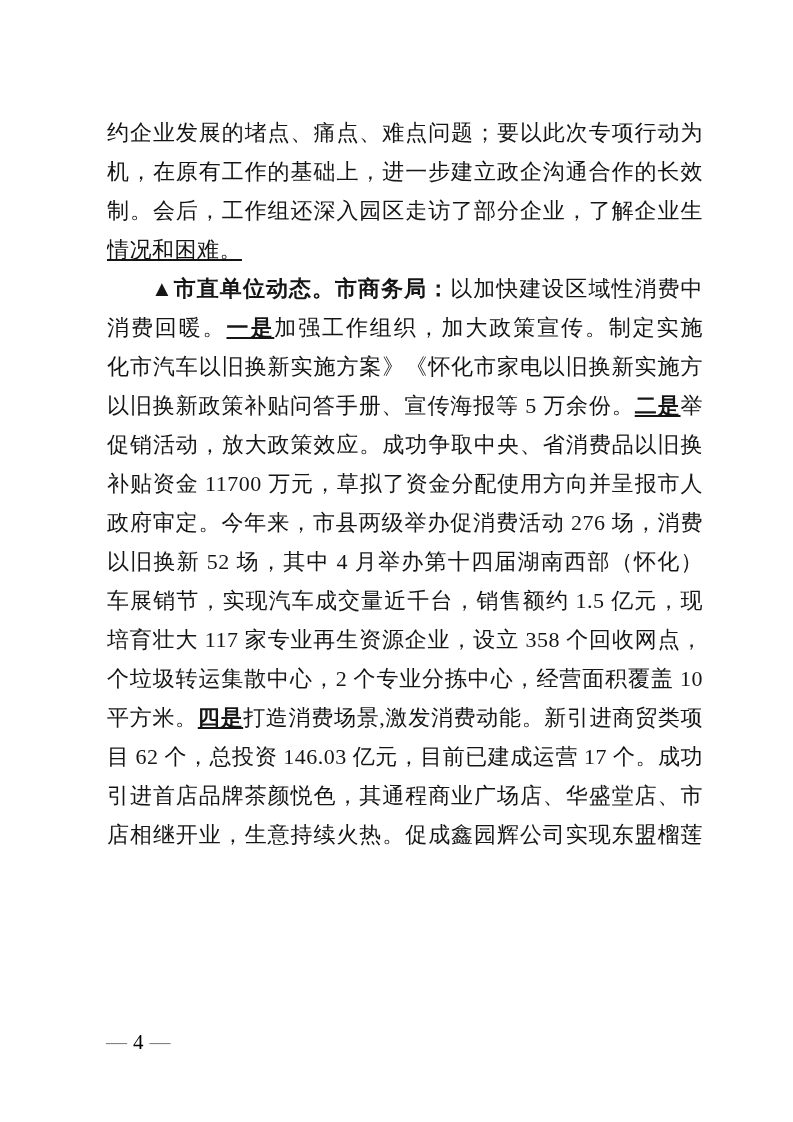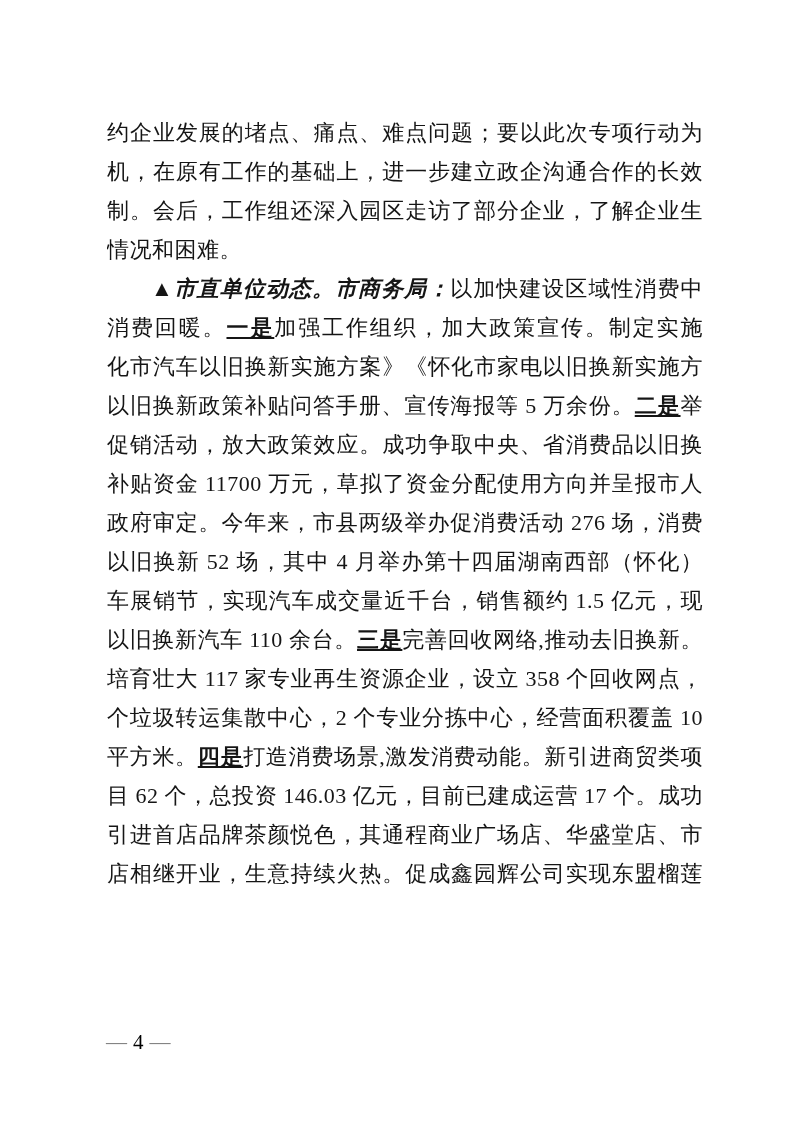--- a/index.html
+++ b/index.html
@@ -31,32 +31,32 @@
     line-height: 39px;
     height: 39px;
     overflow: hidden;
     text-align: justify;
     text-align-last: justify;
     letter-spacing: 0.5px;
     white-space: normal;
   }
   .line.last {
     text-align-last: left;
+    text-decoration: underline;
   }
   .line.indent {
     text-indent: 2em;
   }
   .bold {
     font-weight: 700;
     text-decoration: underline;
   }
   .hei {
     font-family: "Liberation Sans", "DejaVu Sans", sans-serif;
     font-weight: 700;
-    font-style: italic;
   }
   .footer {
     position: absolute;
     left: 106px;
     top: 1029px;
     font-size: 21px;
     line-height: 26px;
     white-space: nowrap;
   }
   .footer .dash {
@@ -83,21 +83,20 @@
       <div class="paragraph">
         <div class="line indent"><span class="hei">▲市直单位动态。市商务局：</span><span>以加快建设区域性消费中心</span></div>
         <div class="line"><span>消费回暖。</span><span class="bold">一是</span><span>加强工作组织，加大政策宣传。制定实施《怀</span></div>
         <div class="line"><span>化市汽车以旧换新实施方案》《怀化市家电以旧换新实施方案》</span></div>
         <div class="line"><span>以旧换新政策补贴问答手册、宣传海报等 5 万余份。</span><span class="bold">二是</span><span>举办</span></div>
         <div class="line"><span>促销活动，放大政策效应。成功争取中央、省消费品以旧换新</span></div>
         <div class="line"><span>补贴资金 11700 万元，草拟了资金分配使用方向并呈报市人民</span></div>
         <div class="line"><span>政府审定。今年来，市县两级举办促消费活动 276 场，消费品</span></div>
         <div class="line"><span>以旧换新 52 场，其中 4 月举办第十四届湖南西部（怀化）汽</span></div>
         <div class="line"><span>车展销节，实现汽车成交量近千台，销售额约 1.5 亿元，现场</span></div>
-        <div class="line"><span>以旧换新汽车 110 余台。</span><span class="bold">三是</span><span>完善回收网络,推动去旧换新。</span></div>
         <div class="line"><span>培育壮大 117 家专业再生资源企业，设立 358 个回收网点，20</span></div>
         <div class="line"><span>个垃圾转运集散中心，2 个专业分拣中心，经营面积覆盖 10 万</span></div>
         <div class="line"><span>平方米。</span><span class="bold">四是</span><span>打造消费场景,激发消费动能。新引进商贸类项</span></div>
         <div class="line"><span>目 62 个，总投资 146.03 亿元，目前已建成运营 17 个。成功</span></div>
         <div class="line"><span>引进首店品牌茶颜悦色，其通程商业广场店、华盛堂店、市委</span></div>
         <div class="line"><span>店相继开业，生意持续火热。促成鑫园辉公司实现东盟榴莲自</span></div>
       </div>
     </div>
   <div class="footer">
     <span class="dash">—</span><span class="num">4</span><span class="dash">—</span>

